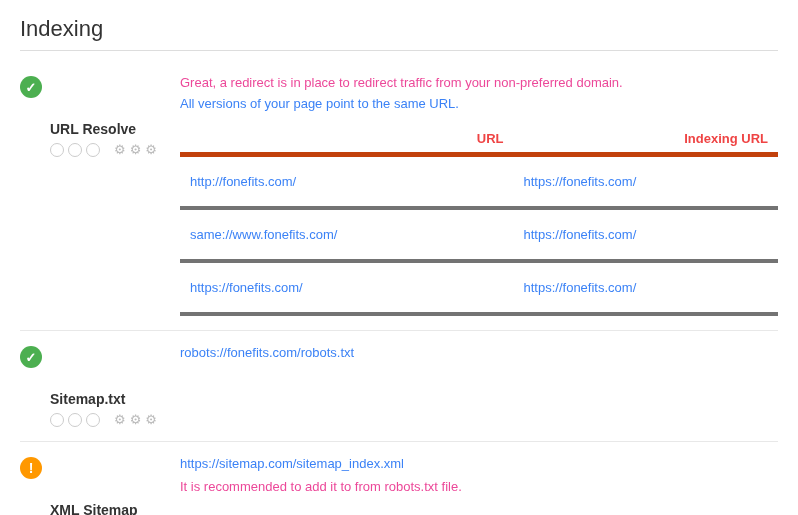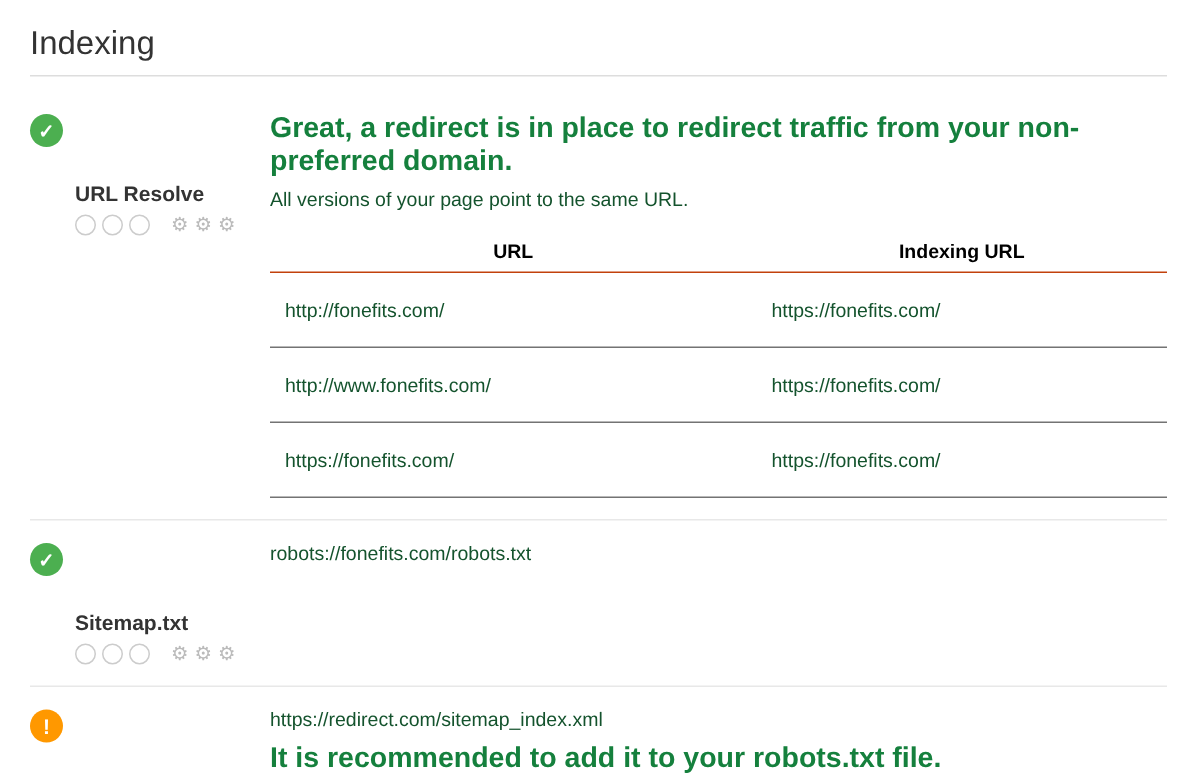--- a/index.html
+++ b/index.html
@@ -43,46 +43,45 @@
       font-weight: bold;
     }
     .section-title {
       font-size: 14px;
       font-weight: 600;
       color: #333;
       min-width: 120px;
       margin-top: 46px;
     }
     .description-text {
-      font-size: 19px;
-      color: #15803d;
+      font-size: 13px;
+      color: #ec4899;
       margin-bottom: 6px;
-      font-weight: bold;
     }
     .link-text {
-      color: #14532d;
+      color: #3b82f6;
       font-size: 13px;
       text-decoration: none;
     }
     .url-table {
       width: 100%;
       border-collapse: collapse;
       margin-top: 14px;
       font-size: 13px;
     }
     .url-table th {
-      text-align: center;
+      text-align: right;
       padding: 6px 10px;
       font-weight: 700;
-      color: #000000;
-      border-bottom: 1px solid #c2410c;
+      color: #ef4444;
+      border-bottom: 5px solid #c2410c;
     }
     .url-table td {
       padding: 17px 10px;
-      border-bottom: 1px solid #737373;
+      border-bottom: 4px solid #737373;
       color: #5b9bd5;
     }
     .url-table tr:last-child td {
     }
     .section-row {
       display: flex;
       align-items: flex-start;
       gap: 0;
       padding: 14px 0;
       border-bottom: 1px solid #e8e8e8;
@@ -149,21 +148,21 @@
           <th>URL</th>
           <th>Indexing URL</th>
         </tr>
       </thead>
       <tbody id="url-table-body">
       <tr>
             <td><a href="#" class="link-text">http://fonefits.com/</a></td>
             <td><a href="#" class="link-text">https://fonefits.com/</a></td>
           </tr>
           <tr>
-            <td><a href="#" class="link-text">http://www.fonefits.com/</a></td>
+            <td><a href="#" class="link-text">same://www.fonefits.com/</a></td>
             <td><a href="#" class="link-text">https://fonefits.com/</a></td>
           </tr>
           <tr>
             <td><a href="#" class="link-text">https://fonefits.com/</a></td>
             <td><a href="#" class="link-text">https://fonefits.com/</a></td>
           </tr>
         </tbody>
     </table>
   </div>
 </div>
@@ -199,16 +198,16 @@
       <span class="ic-circle"></span>
       <span class="ic-circle"></span>
       <span class="ic-circle"></span>
       <span style="display:inline-block;width:6px;"></span>
       <span class="ic">⚙</span>
       <span class="ic">⚙</span>
       <span class="ic">⚙</span>
     </div>
   </div>
   <div class="section-right">
-    <a class="link-text" href="#" style="display:block;margin-bottom:8px;">https://redirect.com/sitemap_index.xml</a>
-    <p class="description-text">It is recommended to add it to your robots.txt file.</p>
+    <a class="link-text" href="#" style="display:block;margin-bottom:8px;">https://sitemap.com/sitemap_index.xml</a>
+    <p class="description-text">It is recommended to add it to from robots.txt file.</p>
   </div>
 </div>
 
 </body></html>

